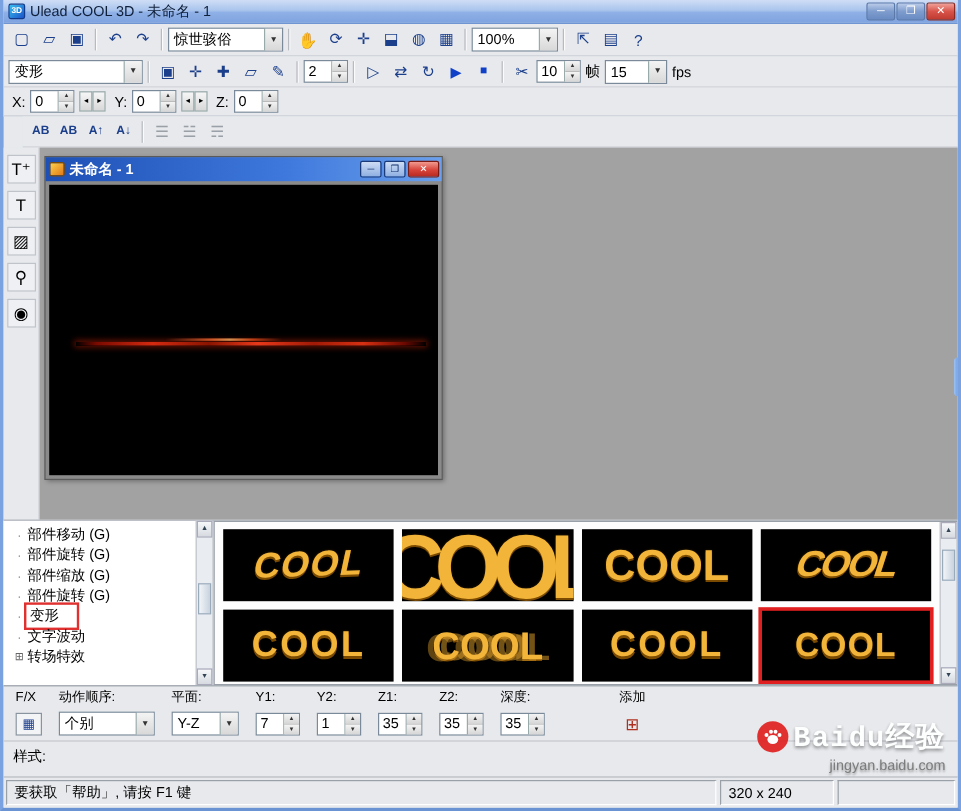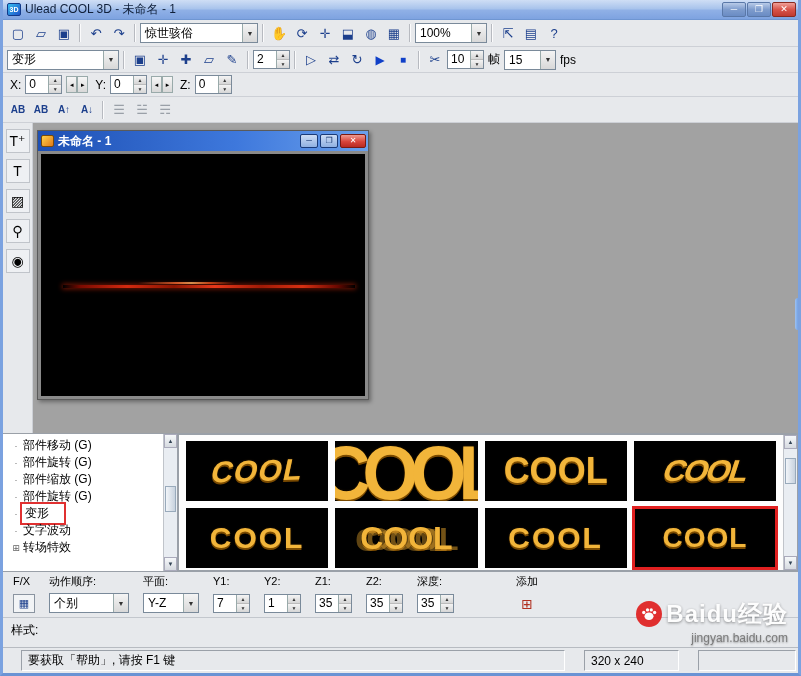--- a/index.html
+++ b/index.html
@@ -23,21 +23,21 @@
 
   
   .menubar { height:24px; flex:0 0 24px; display:flex; align-items:center; background:#e7e9ec; border-bottom:1px solid #cdd0d6; padding-left:4px; }
   .menu-item { padding:3px 9px; cursor:default; }
 
   
   .tb { display:flex; align-items:center; background:#e7e9ec; border-bottom:1px solid #cdd0d6; padding:0 4px; gap:1px; }
   .tb1 { height:27px; flex:0 0 27px; }
   .tb2 { height:26px; flex:0 0 26px; }
   .tb3 { height:24px; flex:0 0 24px; }
-  .tb4 { height:26px; flex:0 0 26px; }
+  .tb4 { height:26px; flex:0 0 26px;margin-left:16px; }
   .tbtn { width:22px; height:21px; display:inline-flex; align-items:center; justify-content:center;
           font-size:13px; color:#1c3f8c; border:1px solid transparent; cursor:pointer; }
   .tbtn.gray { color:#9aa0a8; }
   .sep { width:2px; height:18px; margin:0 3px; border-left:1px solid #b7bac0; border-right:1px solid #fbfbfc; }
 
   .combo { display:inline-flex; align-items:center; height:20px; background:#fff; border:1px solid #7a8a9a; cursor:pointer; }
   .combo-val { padding:0 4px; flex:1; font-size:12px; white-space:nowrap; overflow:hidden; }
   .combo-btn { width:15px; height:100%; background:linear-gradient(#f4f4f4,#d8d8d8); border-left:1px solid #9aa;
                font-size:7px; display:flex; align-items:center; justify-content:center; color:#333; }
 
@@ -110,28 +110,28 @@
   .ctl-col { display:flex; flex-direction:column; justify-content:space-between; padding:1px 0 2px 0; }
   .ctl-label { font-size:11px; line-height:13px; white-space:nowrap; }
   .fx-btn { width:22px; height:19px; border:1px solid #8a94a0; background:#f2f4f6; font-size:11px; color:#1c3f8c;
             display:flex; align-items:center; justify-content:center; cursor:pointer; }
   .add-btn { width:22px; height:19px; border:1px solid transparent; font-size:14px; color:#b03020;
              display:flex; align-items:center; justify-content:center; cursor:pointer; }
 
   
   .style-row { flex:0 0 30px; background:#e7e9ec; border-top:1px solid #c3c7cd; display:flex; align-items:flex-start; padding:4px 8px; }
   .statusbar { flex:0 0 24px; background:#e7e9ec; border-top:1px solid #b7bbc1; display:flex; align-items:stretch; padding:2px 2px; gap:3px; }
-  .status-cell { border:1px solid; border-color:#9aa0a8 #fff #fff #9aa0a8; padding:1px 6px; font-size:12px; display:flex; align-items:center;margin-left:16px; }
+  .status-cell { border:1px solid; border-color:#9aa0a8 #fff #fff #9aa0a8; padding:1px 6px; font-size:12px; display:flex; align-items:center; }
   .status-help { flex:1; }
   .status-size { width:95px; flex:0 0 95px;text-align:right; }
   .status-extra { width:98px; flex:0 0 98px; }
 
   
   .watermark { position:absolute; right:10px; bottom:28px; text-align:right; opacity:.92; pointer-events:none; }
-  .wm-row { display:flex; align-items:center; justify-content:flex-end; gap:4px; }
+  .wm-row { display:flex; align-items:center; justify-content:flex-end; gap:4px;font-family:Liberation Mono, monospace; }
   .wm-paw { width:26px; height:26px; border-radius:50%; background:#e02020; display:flex; align-items:center; justify-content:center; }
   .wm-paw svg { display:block; }
   .wm-brand { font-size:24px; font-weight:bold; color:#fff; text-shadow:0 1px 3px rgba(0,0,0,.45); letter-spacing:1px; }
   .wm-url { font-size:12px; color:#737373; text-shadow:0 1px 2px rgba(0,0,0,.4); margin-top:1px; }
 </style>
 </head>
 <body>
 
 <div class="app">
 
@@ -153,21 +153,21 @@
         <span class="tbtn">▱</span>
         <span class="tbtn">▣</span>
       </span>
     <span class="sep"></span>
     <span style="display:inline-flex;gap:1px;">
 
     <span class="tbtn">↶</span>
         <span class="tbtn">↷</span>
       </span>
     <span class="sep"></span>
-    <span class="combo" style="width:118px;">
+    <span class="combo" style="width:96px;">
       <span class="combo-val">惊世骇俗</span>
       <span class="combo-btn">▼</span>
     </span>
     <span class="sep"></span>
     <span style="display:inline-flex;gap:1px;">
 
     <span class="tbtn">✋</span>
         <span class="tbtn">⟳</span>
         <span class="tbtn">✛</span>
         <span class="tbtn">⬓</span>

